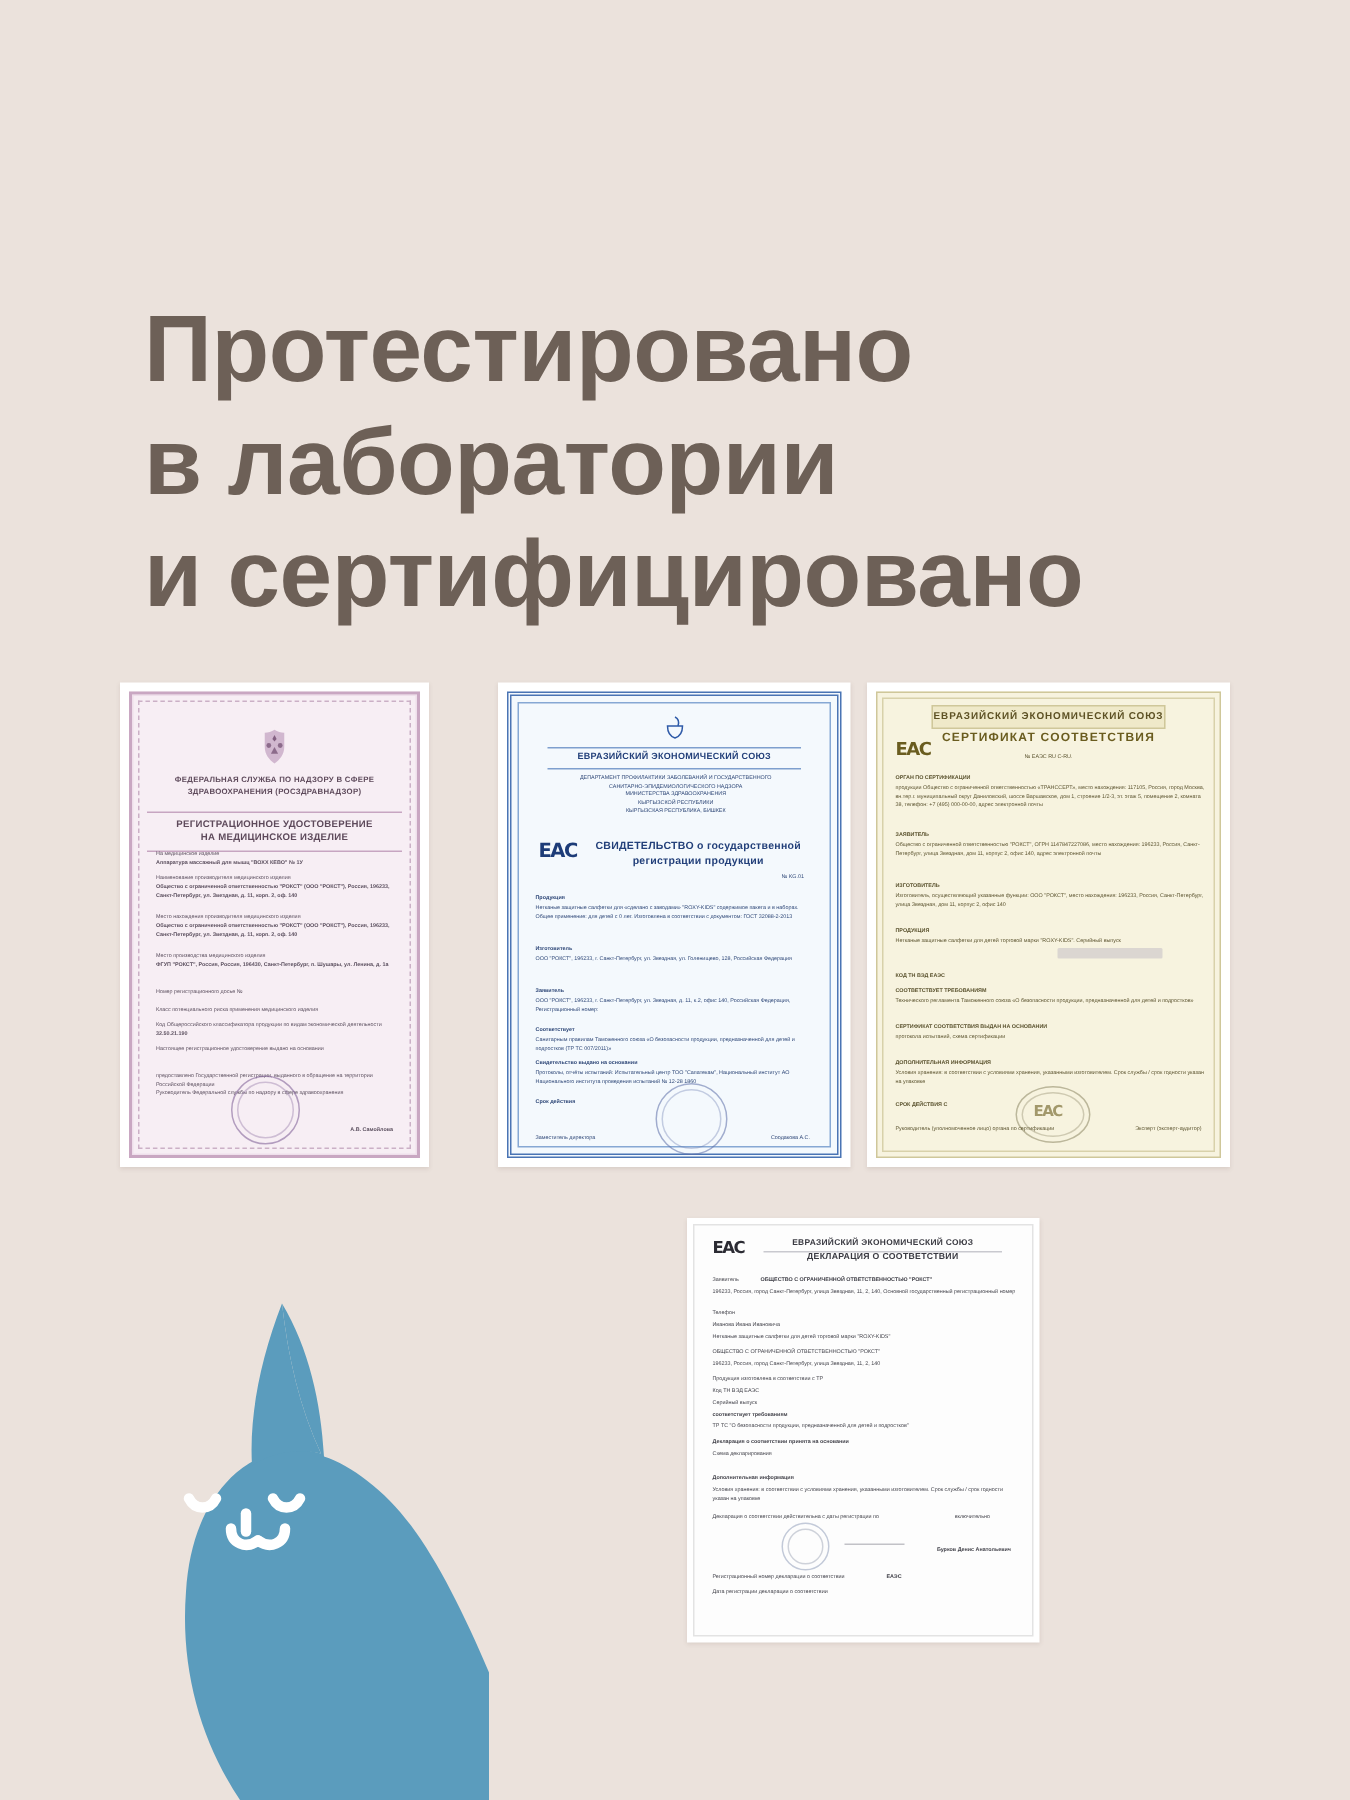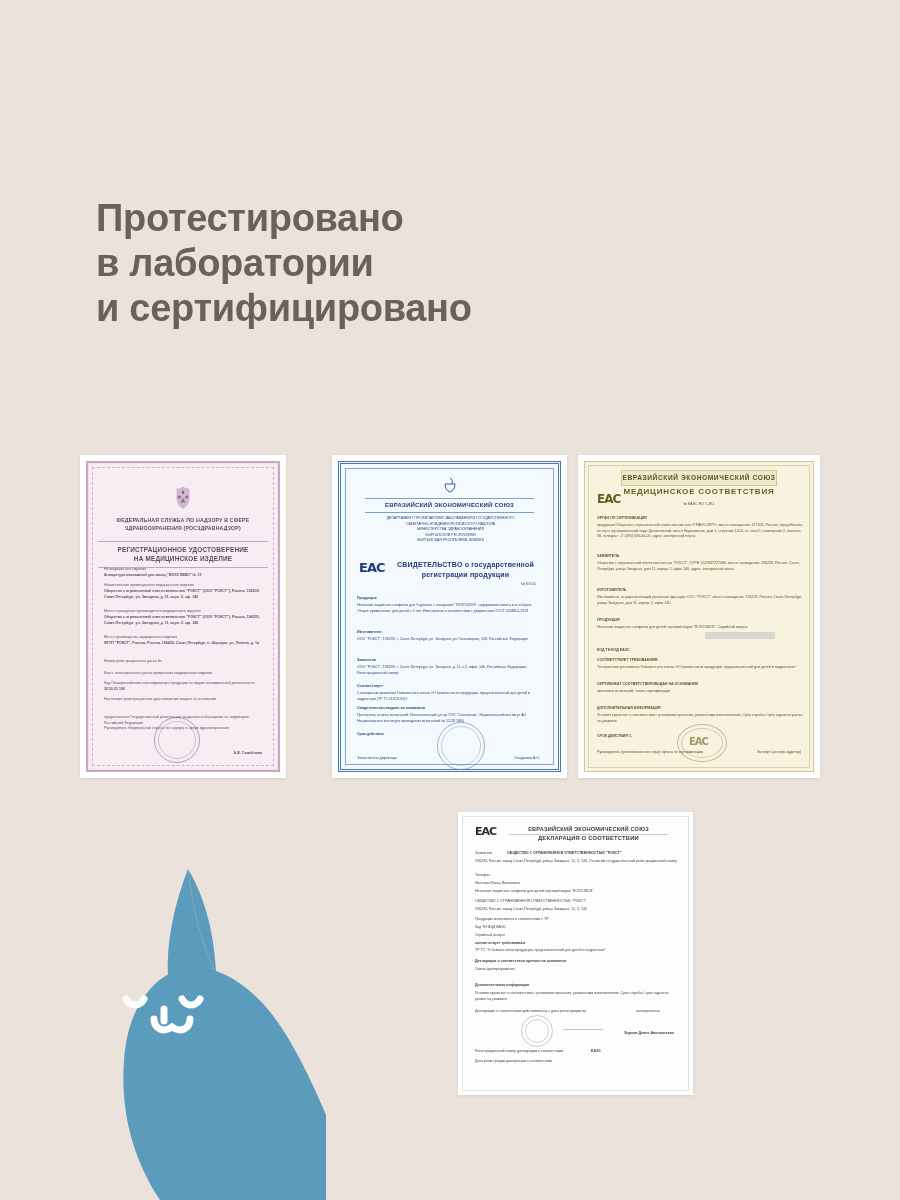--- a/index.html
+++ b/index.html
@@ -15,21 +15,21 @@
     position: relative;
   }
 
   
   .headline {
     position: absolute;
     left: 96px;
     top: 196px;
     width: 720px;
     color: #6d6057;
-    font-size: 38px;
+    font-size: 63px;
     line-height: 1.19;
     font-weight: 700;
     letter-spacing: -0.3px;
     white-space: pre-line;
   }
 
   
   .cards {
     position: absolute;
     left: 0;
@@ -264,21 +264,21 @@
 
       <div class="stamp" style="left:96px; top:258px; width:46px; height:46px; color:#5d6fa8;"></div>
       <div class="tiny-text" style="left:16px; top:292px;">Заместитель директора</div>
       <div class="tiny-text" style="right:18px; top:292px;">Соодакова А.С.</div>
     </div>
   </div>
 
   <div class="card card-3">
     <div class="paper paper-cream">
       <div class="tiny-title" style="top:8px; font-size:6.6px; letter-spacing:.6px; background:#efe9c9; margin:0 36px; padding:2px 0; border:1px solid #cfc79a;">ЕВРАЗИЙСКИЙ ЭКОНОМИЧЕСКИЙ СОЮЗ</div>
-      <div class="tiny-title" style="top:22px; font-size:8px; letter-spacing:.8px; color:#6a5c1f; margin:0 34px; padding:2px 0;">МЕДИЦИНСКОЕ СООТВЕТСТВИЯ</div>
+      <div class="tiny-title" style="top:22px; font-size:8px; letter-spacing:.8px; color:#6a5c1f; margin:0 34px; padding:2px 0;">СЕРТИФИКАТ СООТВЕТСТВИЯ</div>
       <div class="eac" style="position:absolute; left:12px; top:30px; font-size:12px; color:#6a5c1f;">ЕАС</div>
       <div class="tiny-text" style="left:0; right:0; top:40px; text-align:center;">№ ЕАЭС RU C-RU.</div>
 
       <div class="tiny-text" style="left:12px; top:54px; font-weight:700;">ОРГАН ПО СЕРТИФИКАЦИИ</div>
       <div class="tiny-text" style="left:12px; right:10px; top:61px;">продукции Общество с ограниченной ответственностью «ТРАНССЕРТ», место нахождения: 117105, Россия, город Москва, вн.тер.г. муниципальный округ Даниловский, шоссе Варшавское, дом 1, строение 1/2-3, эт. этаж 5, помещение 2, комната 38, телефон: +7 (495) 000-00-00, адрес электронной почты</div>
 
       <div class="tiny-text" style="left:12px; top:92px; font-weight:700;">ЗАЯВИТЕЛЬ</div>
       <div class="tiny-text" style="left:12px; right:10px; top:99px;">Общество с ограниченной ответственностью "РОКСТ", ОГРН 1147847227086, место нахождения: 196233, Россия, Санкт-Петербург, улица Звездная, дом 11, корпус 2, офис 140, адрес электронной почты</div>
 
       <div class="tiny-text" style="left:12px; top:126px; font-weight:700;">ИЗГОТОВИТЕЛЬ</div>

